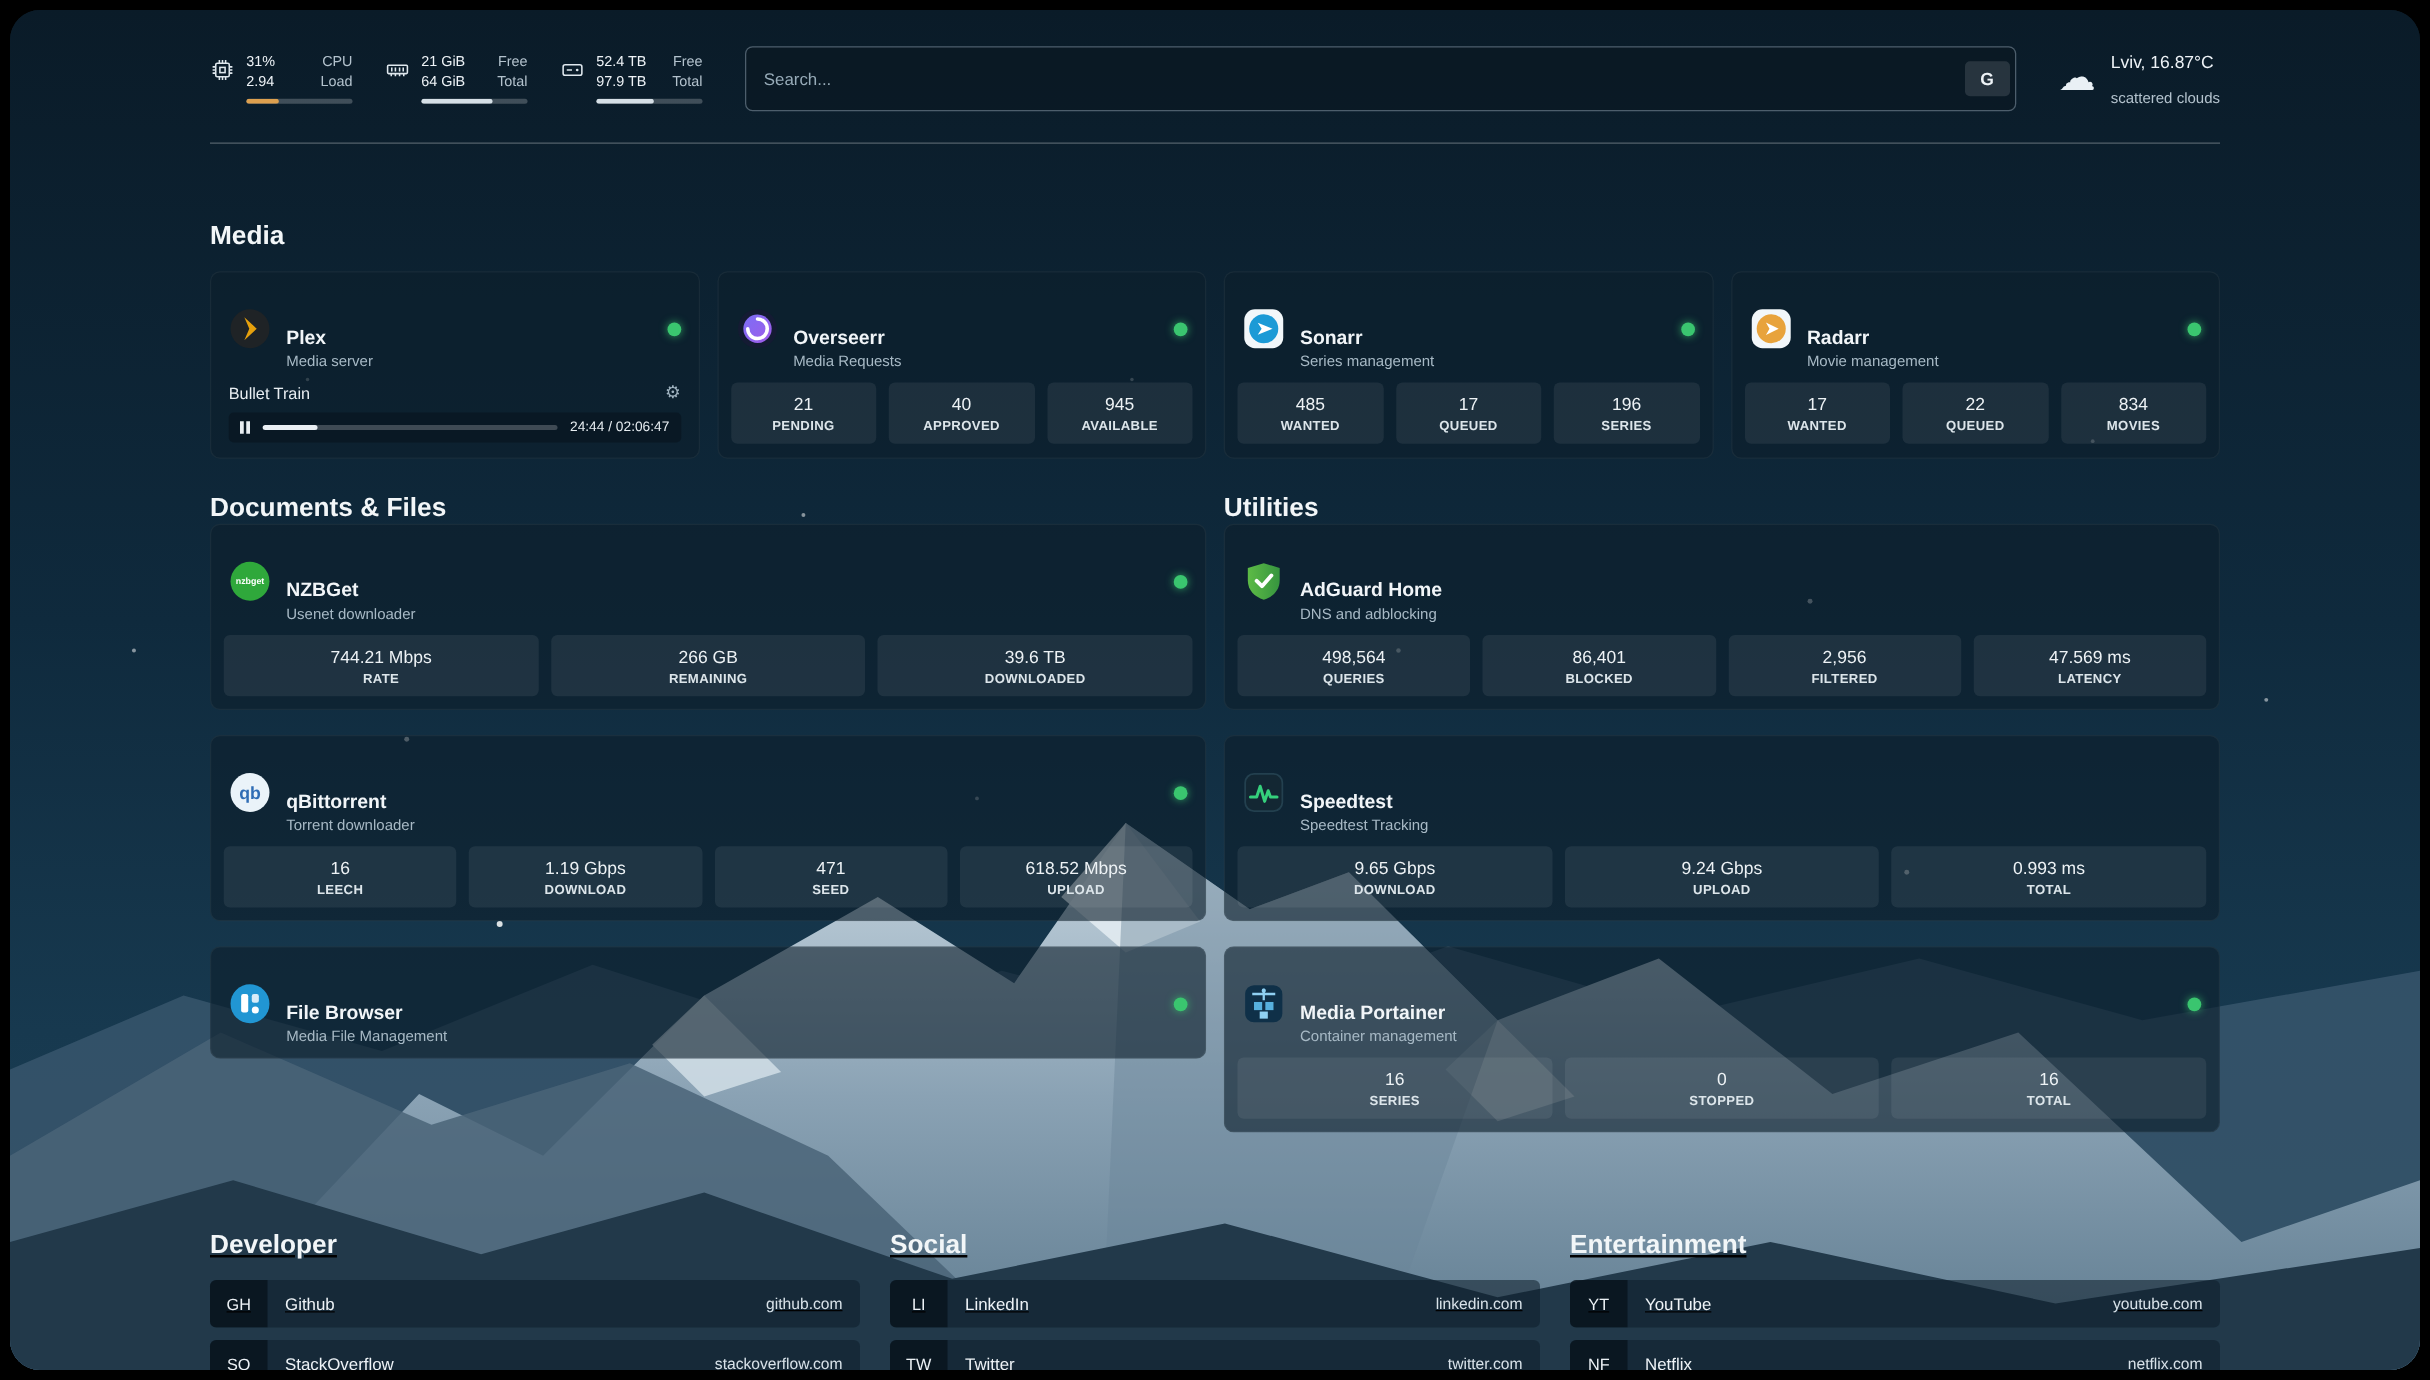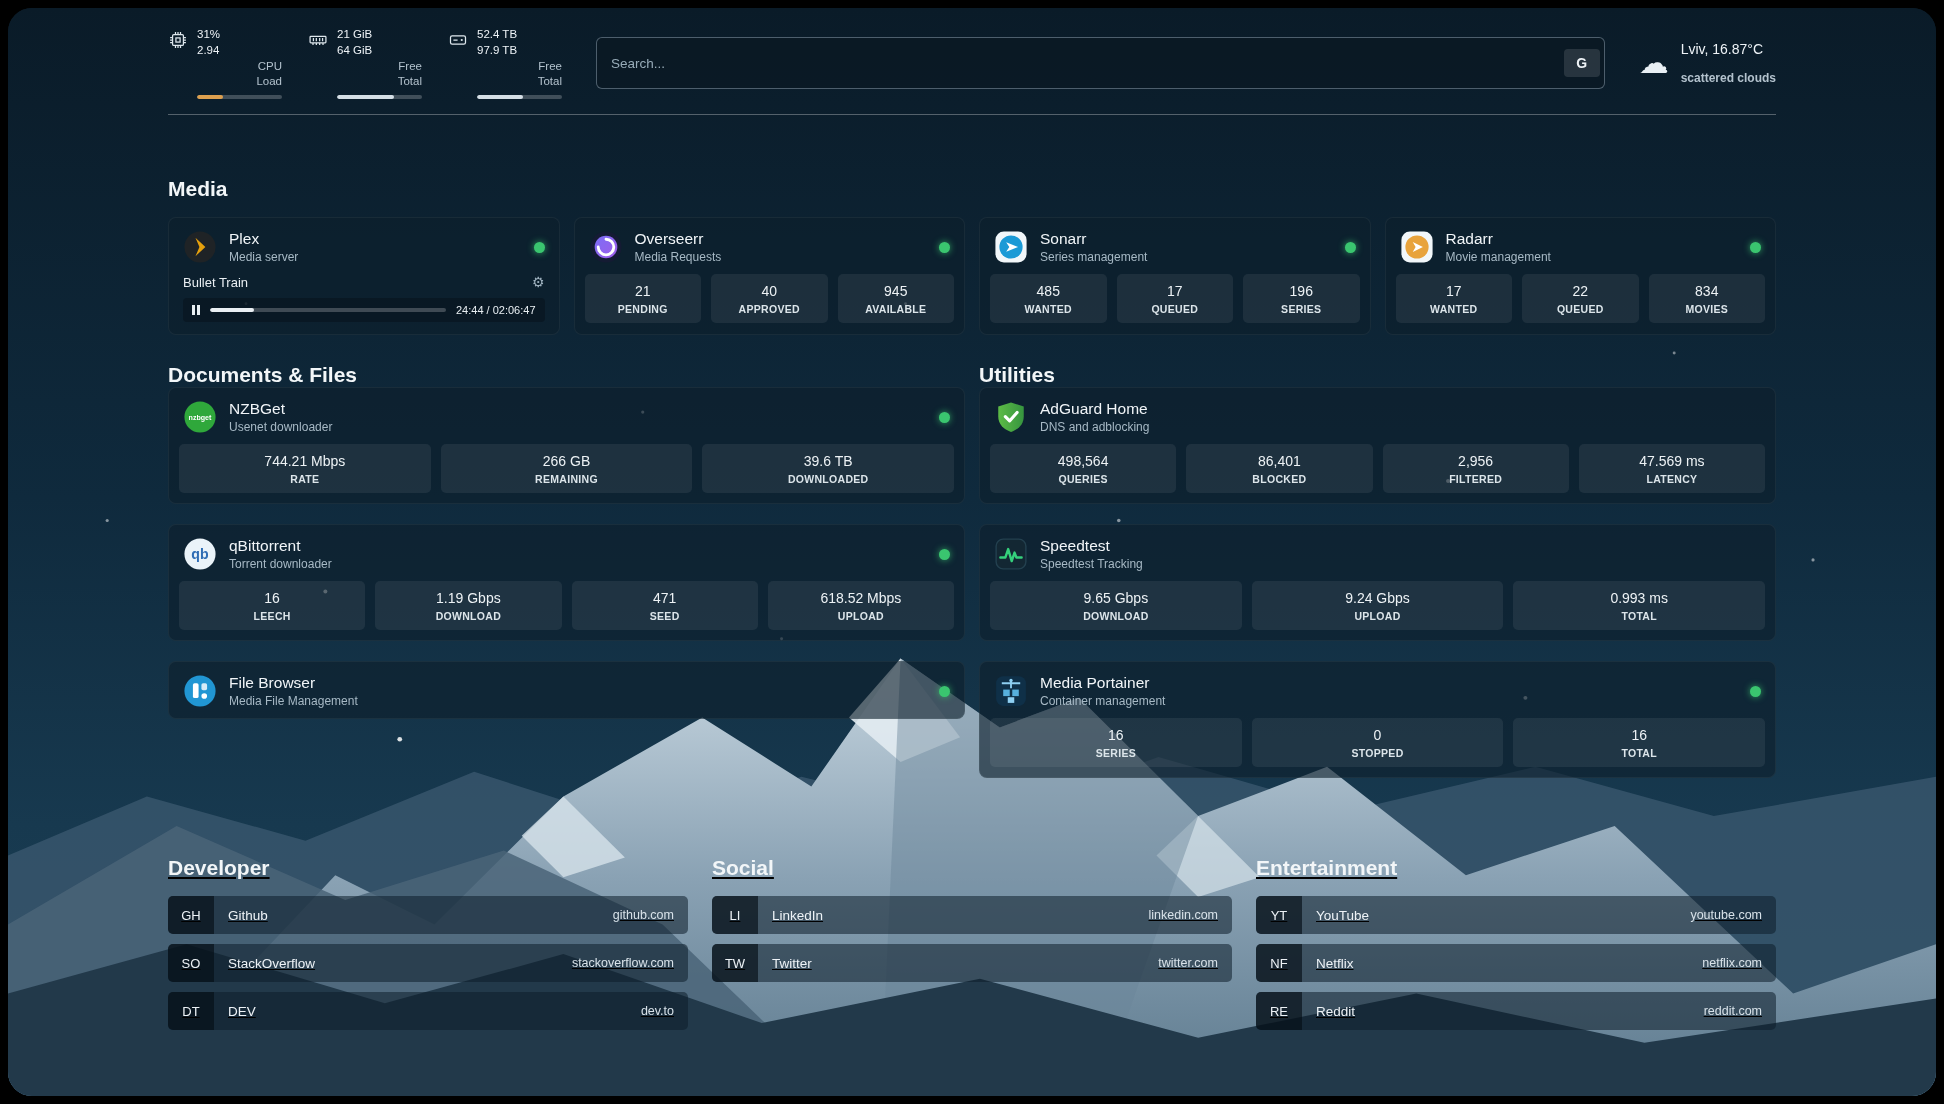--- a/index.html
+++ b/index.html
@@ -17,55 +17,55 @@
   }
   .bg { position: absolute; inset: 0; width: 100%; height: 100%; display: block; }
   .content { position: absolute; inset: 0; padding: 32px 160px 0 160px; }
 
   
   .topbar { display: flex; align-items: center; gap: 26px; height: 46px; }
   .res { display: flex; gap: 9px; align-items: flex-start; width: 114px; flex: none; }
   .res-icon { margin-top: 3px; flex: none; }
   .res-icon svg { display: block; }
   .res-body { flex: 1; }
-  .res-cols { display: flex; justify-content: space-between; flex-direction: column; }
+  .res-cols { display: flex; justify-content: space-between; }
   .res-vals span, .res-labels span { display: block; font-size: 11.5px; line-height: 1.35; }
   .res-vals span { color: #eef3f7; }
   .res-labels span { color: #b3c2cd; text-align: right; }
   .res-bar { height: 4px; background: rgba(255,255,255,0.22); border-radius: 2px; margin-top: 5px; overflow: hidden; }
   .res-fill { height: 100%; border-radius: 2px; background: #d5dfe6; }
   .res-fill.warn { background: #dda04f; }
 
   .search { flex: 1; display: flex; align-items: center; height: 52px; margin: 0 8px;
     background: rgba(10,24,34,0.6); border: 1px solid rgba(160,180,195,0.45); border-radius: 6px;
     padding: 0 4px 0 14px; }
   .search-input { flex: 1; background: transparent; border: none; outline: none;
     color: #e8eff4; font-size: 13.5px; font-family: "Liberation Sans", sans-serif; }
   .search-input::placeholder { color: #97abb8; }
   .search-btn { width: 36px; height: 28px; border-radius: 4px; background: rgba(255,255,255,0.12);
     display: flex; align-items: center; justify-content: center; color: #eef3f7;
     font-size: 14px; font-weight: bold; cursor: pointer; flex: none; }
 
   .weather { display: flex; align-items: center; gap: 12px; flex: none; }
   .cloud { font-family: "DejaVu Sans", sans-serif; font-size: 30px; color: #e9f0f5; line-height: 1; }
   .weather-loc { font-size: 14px; color: #eef3f7; }
-  .weather-cond { font-size: 12px; color: #b3c2cd; margin-top: 14px; font-weight: bold; }
+  .weather-cond { font-size: 12px; color: #b3c2cd; margin-top: 14px; }
 
   .divider { border: none; border-top: 1px solid rgba(255,255,255,0.3); margin-top: 28px; }
 
   
   .section-title { font-size: 21px; font-weight: 600; color: #f2f6f8; }
   .media-title { margin-top: 62px; }
   .media-grid { display: grid; grid-template-columns: repeat(4, 1fr); gap: 14px; margin-top: 16px; }
 
   .card { background: rgba(13,31,44,0.62); border-radius: 8px; border: 1px solid rgba(255,255,255,0.05); }
   .card-head { display: flex; align-items: center; gap: 12px; padding: 12px 14px 10px; }
   .app-icon { width: 34px; height: 34px; flex: none; }
   .app-icon svg { width: 100%; height: 100%; display: block; }
-  .app-title { font-size: 15.5px; font-weight: 400; color: #f1f5f8; }
+  .app-title { font-size: 15.5px; font-weight: 700; color: #f1f5f8; margin-top: 32px; }
   .app-sub { font-size: 12px; color: #a7b9c5; margin-top: 2px; }
   .dot { width: 11px; height: 11px; border-radius: 50%; background: #3ac56f;
     margin-left: auto; box-shadow: 0 0 7px rgba(58,197,111,0.8); flex: none; }
 
   .stats { display: flex; gap: 10px; padding: 0 10px 10px; }
   .stat { flex: 1; background: rgba(255,255,255,0.07); border-radius: 5px; text-align: center; padding: 9px 4px 8px; }
   .stat-value { font-size: 14px; color: #edf2f5; }
   .stat-label { font-size: 10.5px; font-weight: 700; color: #dce5ea; margin-top: 4px; letter-spacing: 0.3px; }
 
   

